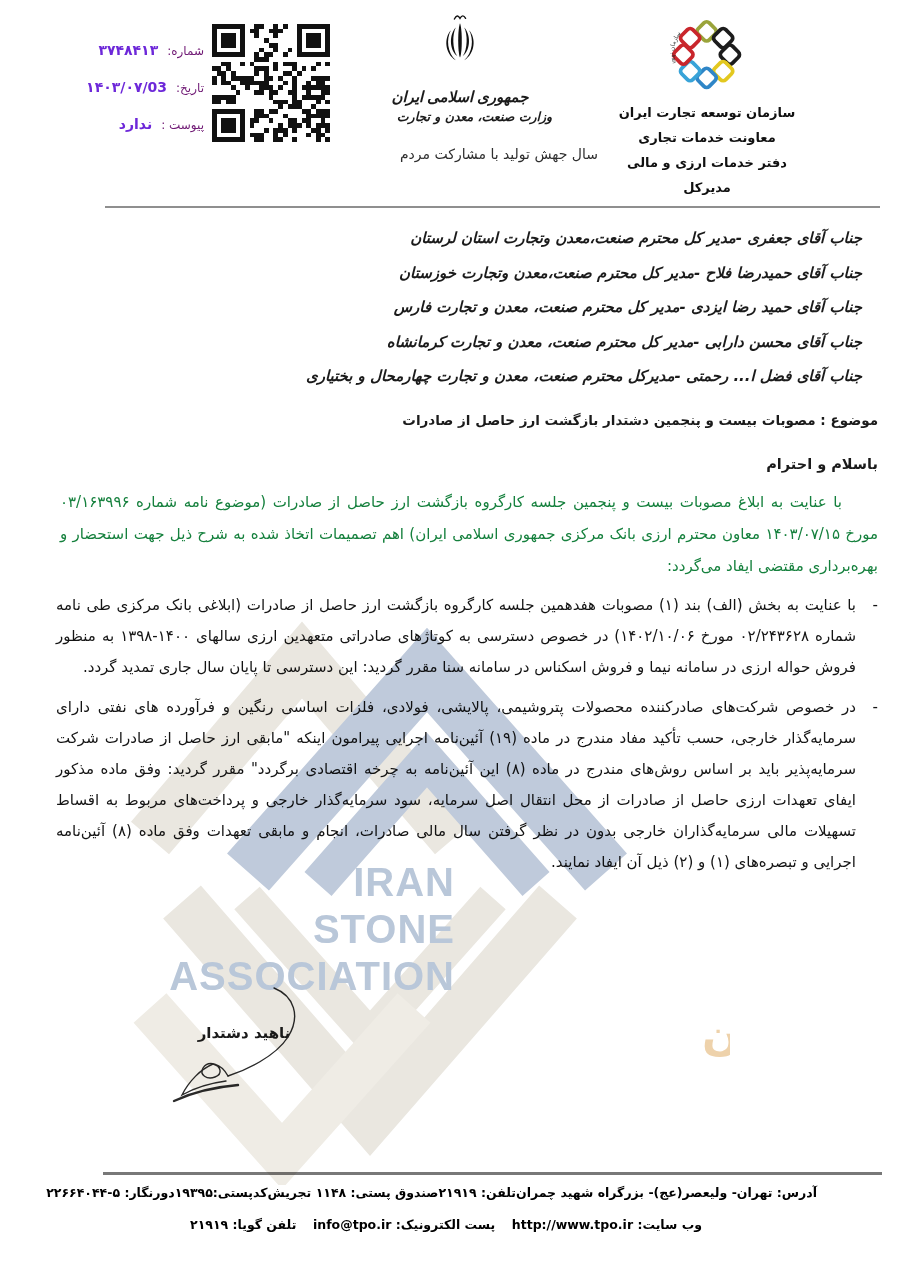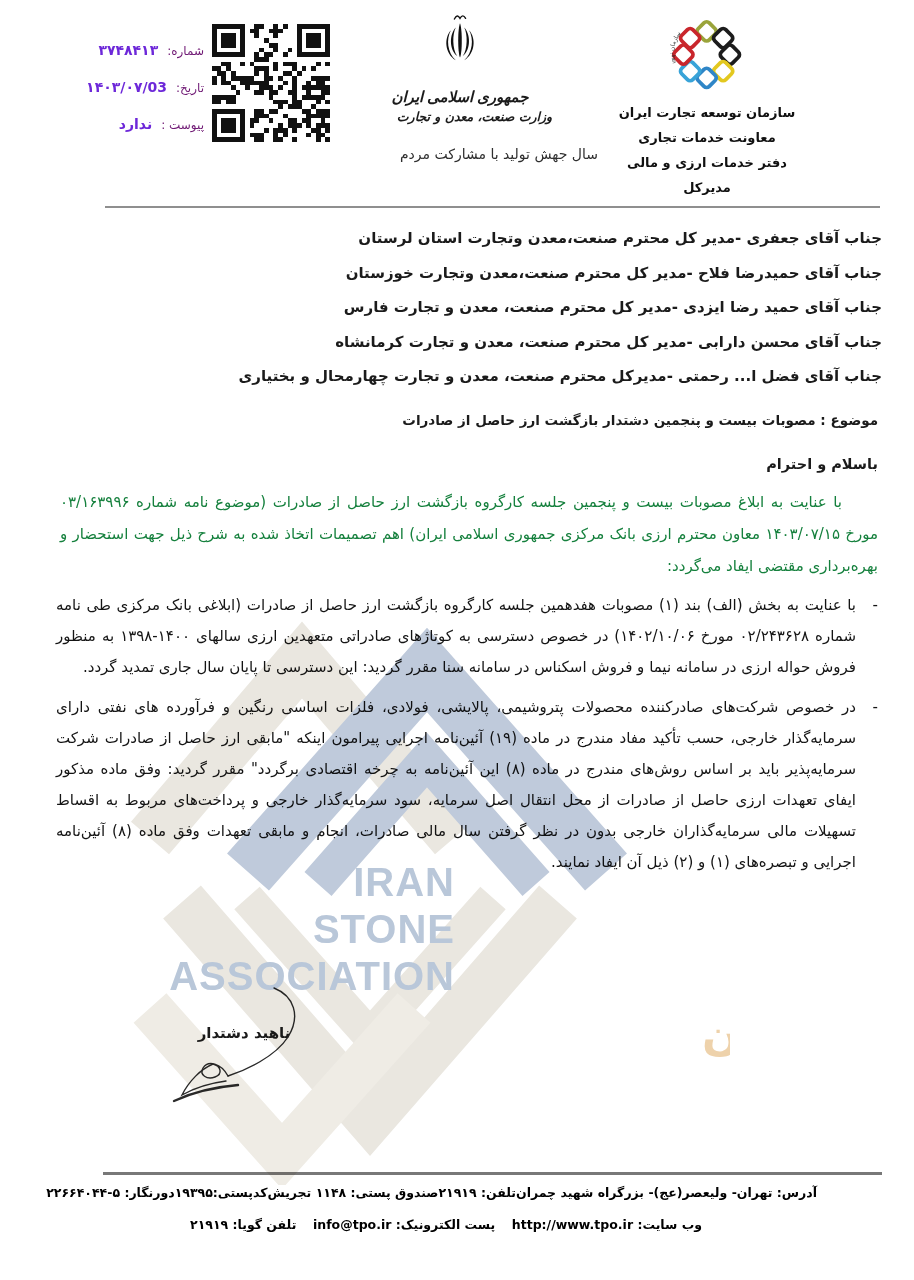--- a/index.html
+++ b/index.html
@@ -27,21 +27,21 @@
   
   .org-head{left:596px;top:10px;width:222px;text-align:center;}
   .tpo-logo{width:90px;height:90px;margin:0 auto;display:block;}
   .org-line{font-size:13px;font-weight:bold;line-height:25px;color:#111;}
 
   .rule{background:#8f8f8f;height:2px;}
   .rule-top{left:105px;top:206px;width:775px;}
   .rule-bottom{left:103px;top:1172px;width:779px;background:#787878;height:2.5px;}
 
   
-  .recipients{right:32px;top:221px;width:820px;}
+  .recipients{right:52px;top:221px;width:820px;font-style:italic;}
   .recipient{font-size:15px;font-weight:bold;line-height:34.5px;white-space:nowrap;}
 
   .subject{right:36px;top:412px;width:820px;font-size:13.5px;font-weight:bold;}
   .greeting{right:36px;top:456px;width:820px;font-size:14.5px;font-weight:bold;}
 
   .intro{right:36px;top:486px;width:818px;font-size:15px;line-height:32px;text-align:justify;text-indent:36px;color:#15803d;}
 
   .bullets{right:36px;top:590px;width:822px;display:flex;flex-direction:column;gap:9px;}
   .bullet{display:flex;flex-direction:row;}
   .bullet .marker{width:22px;flex:0 0 22px;font-size:15px;line-height:31px;color:#141414;}

